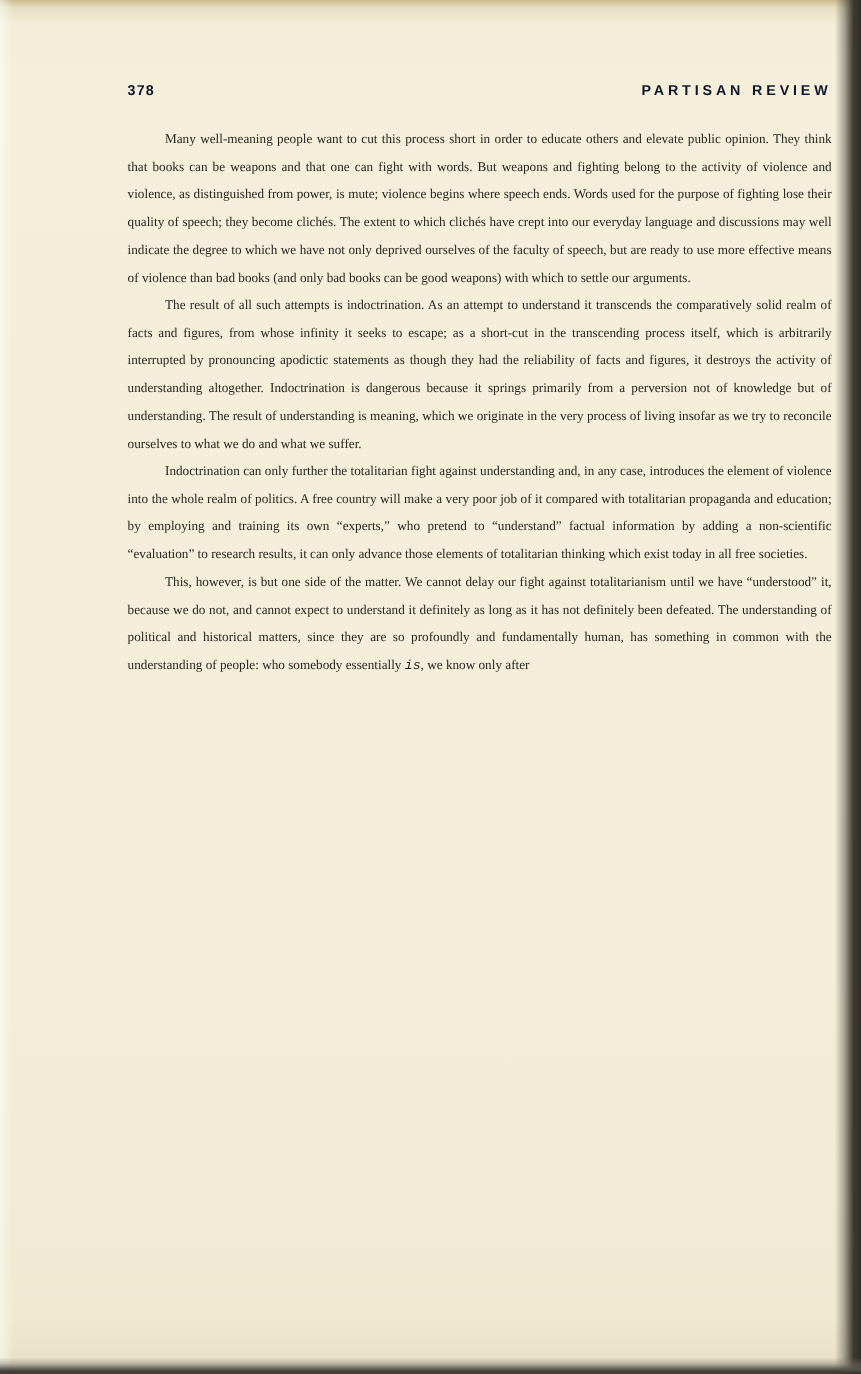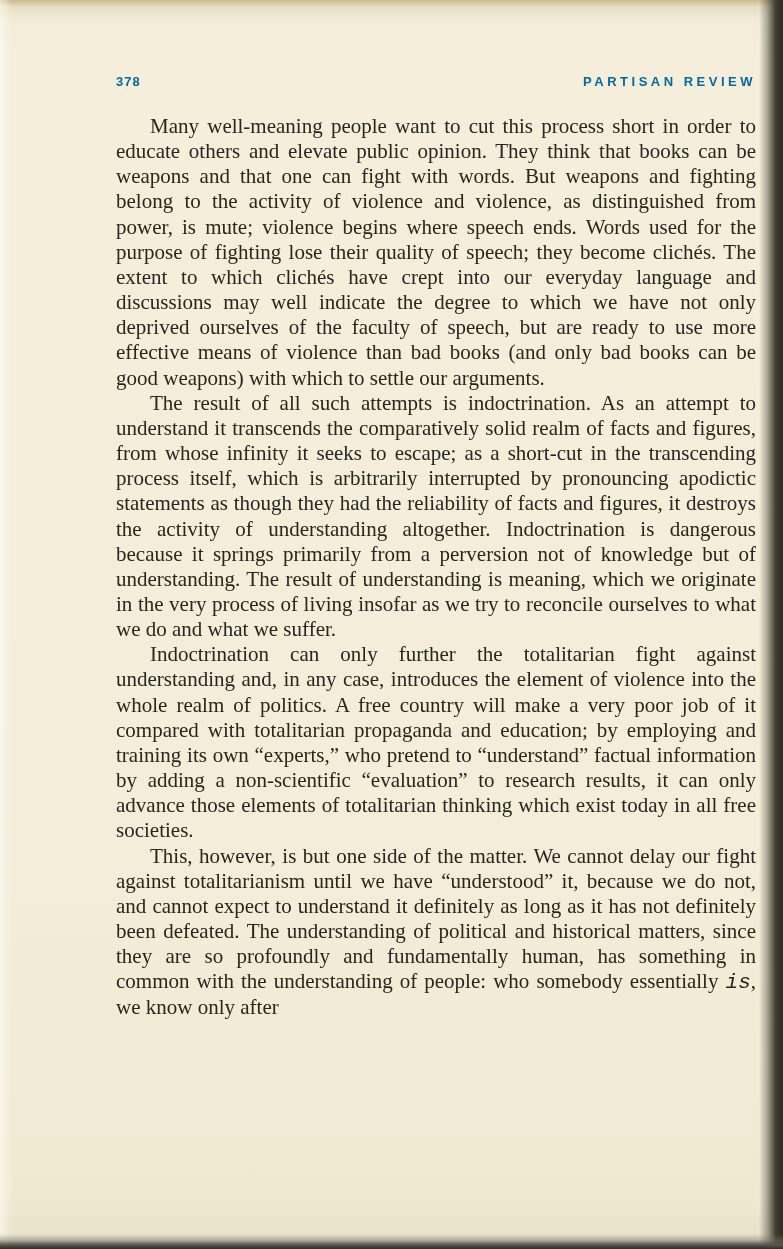--- a/index.html
+++ b/index.html
@@ -29,27 +29,27 @@
     background:linear-gradient(to bottom,
       rgba(90,86,76,0) 0%, rgba(120,115,104,.45) 40%, #55524a 75%, #302e27 100%);
   }
   .content{
     position:absolute;left:116px;top:74px;width:640px;
     color:#2a261c;
   }
   .page-header{
     display:flex;justify-content:space-between;align-items:baseline;
     font-family:"Liberation Sans", sans-serif;
-    font-weight:700;font-size:13px;color:#0369a1;
+    font-weight:700;font-size:13px;color:#0f172a;
   }
   .page-number{letter-spacing:1px;}
   .journal-title{letter-spacing:3.5px;}
   .page-body{
     margin-top:25px;
-    font-size:21px;line-height:25.15px;
+    font-size:12px;line-height:25.15px;
     text-align:justify;
     color:#29261e;
   }
   .page-body p{margin:0;text-indent:34px;}
   .italic{font-style:italic;font-family:Liberation Mono, monospace;}
 </style>
 </head>
 <body>
 
 <div class="scan"></div>

